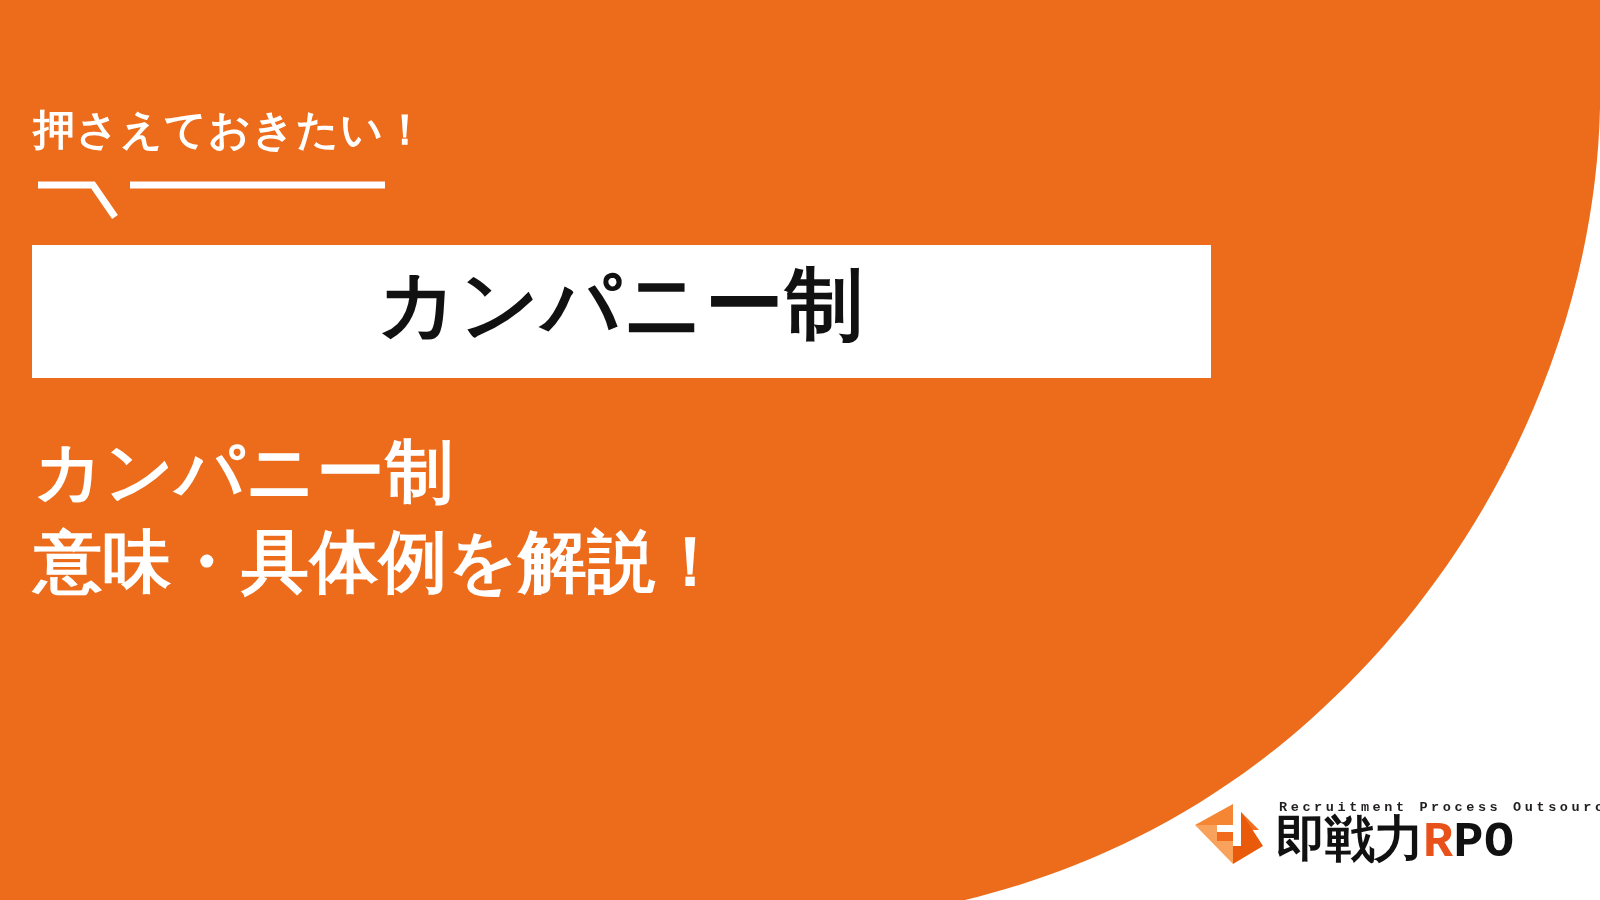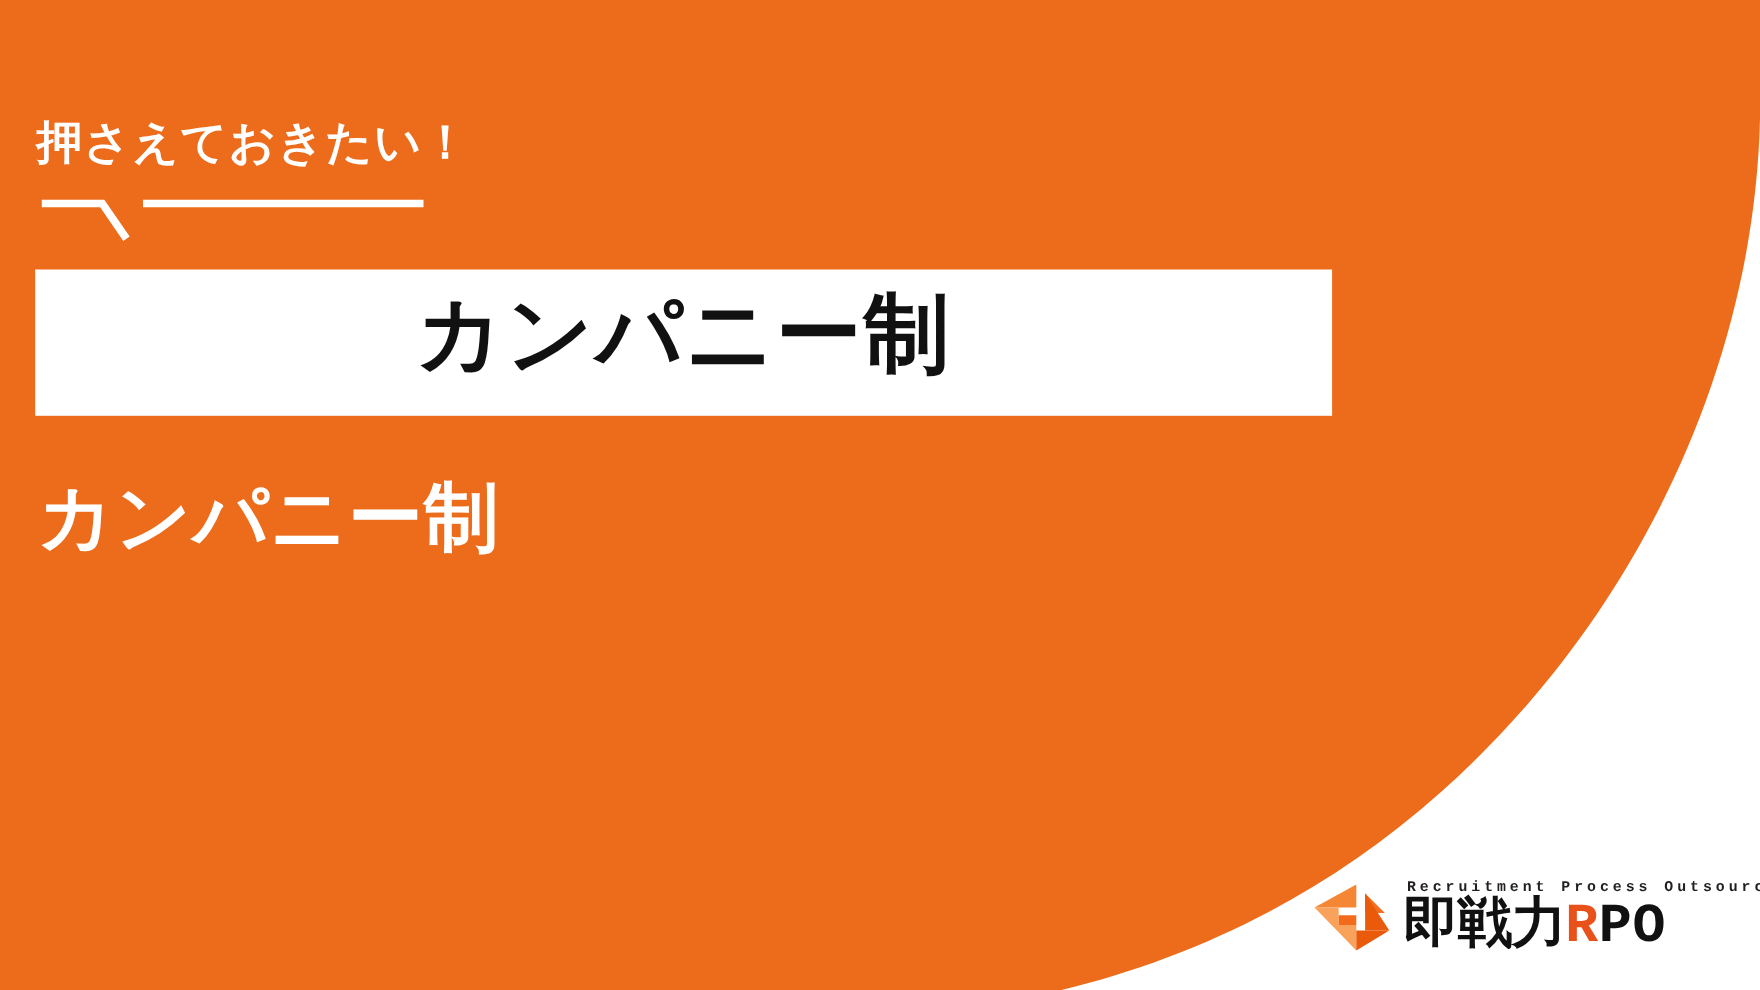--- a/index.html
+++ b/index.html
@@ -159,20 +159,21 @@
     <path d="M130,15 L385,15" stroke="#FFFFFF" stroke-width="7" fill="none"></path>
   </svg>
 
   <div class="title-plate">
     <span class="title-plate-text">カンパニー制</span>
   </div>
 
 
   <div class="subtitle">
     <span class="subtitle-line">カンパニー制</span>
+    <span class="subtitle-line">意味・具体例を解説！</span>
   </div>
 
   <div class="logo">
     <svg class="logo-mark" viewBox="0 0 86 80">
       <polygon points="9,31 47,31 47,10" fill="#F58634"></polygon>
       <polygon points="47,10 73,36 55,36 55,18" fill="#F37021"></polygon>
       <polygon points="55,18 55,52 77,52" fill="#EA5A0B"></polygon>
       <polygon points="9,31 31,31 31,47 47,47 47,70" fill="#F9A25C"></polygon>
       <polygon points="47,70 77,52 47,52" fill="#EA5A0B"></polygon>
       <polygon points="31,38 47,38 47,47 31,47" fill="#F26A1B"></polygon>

